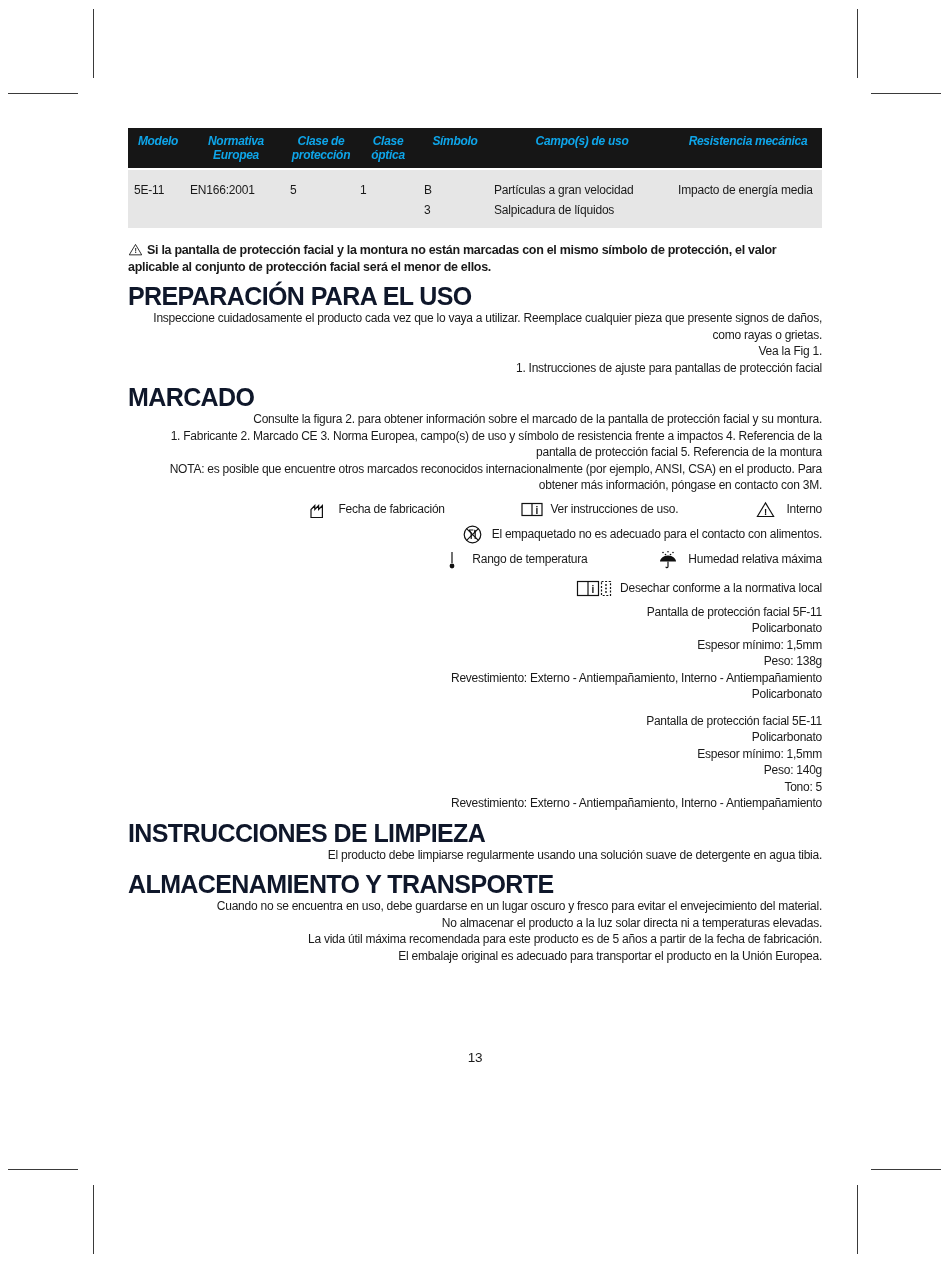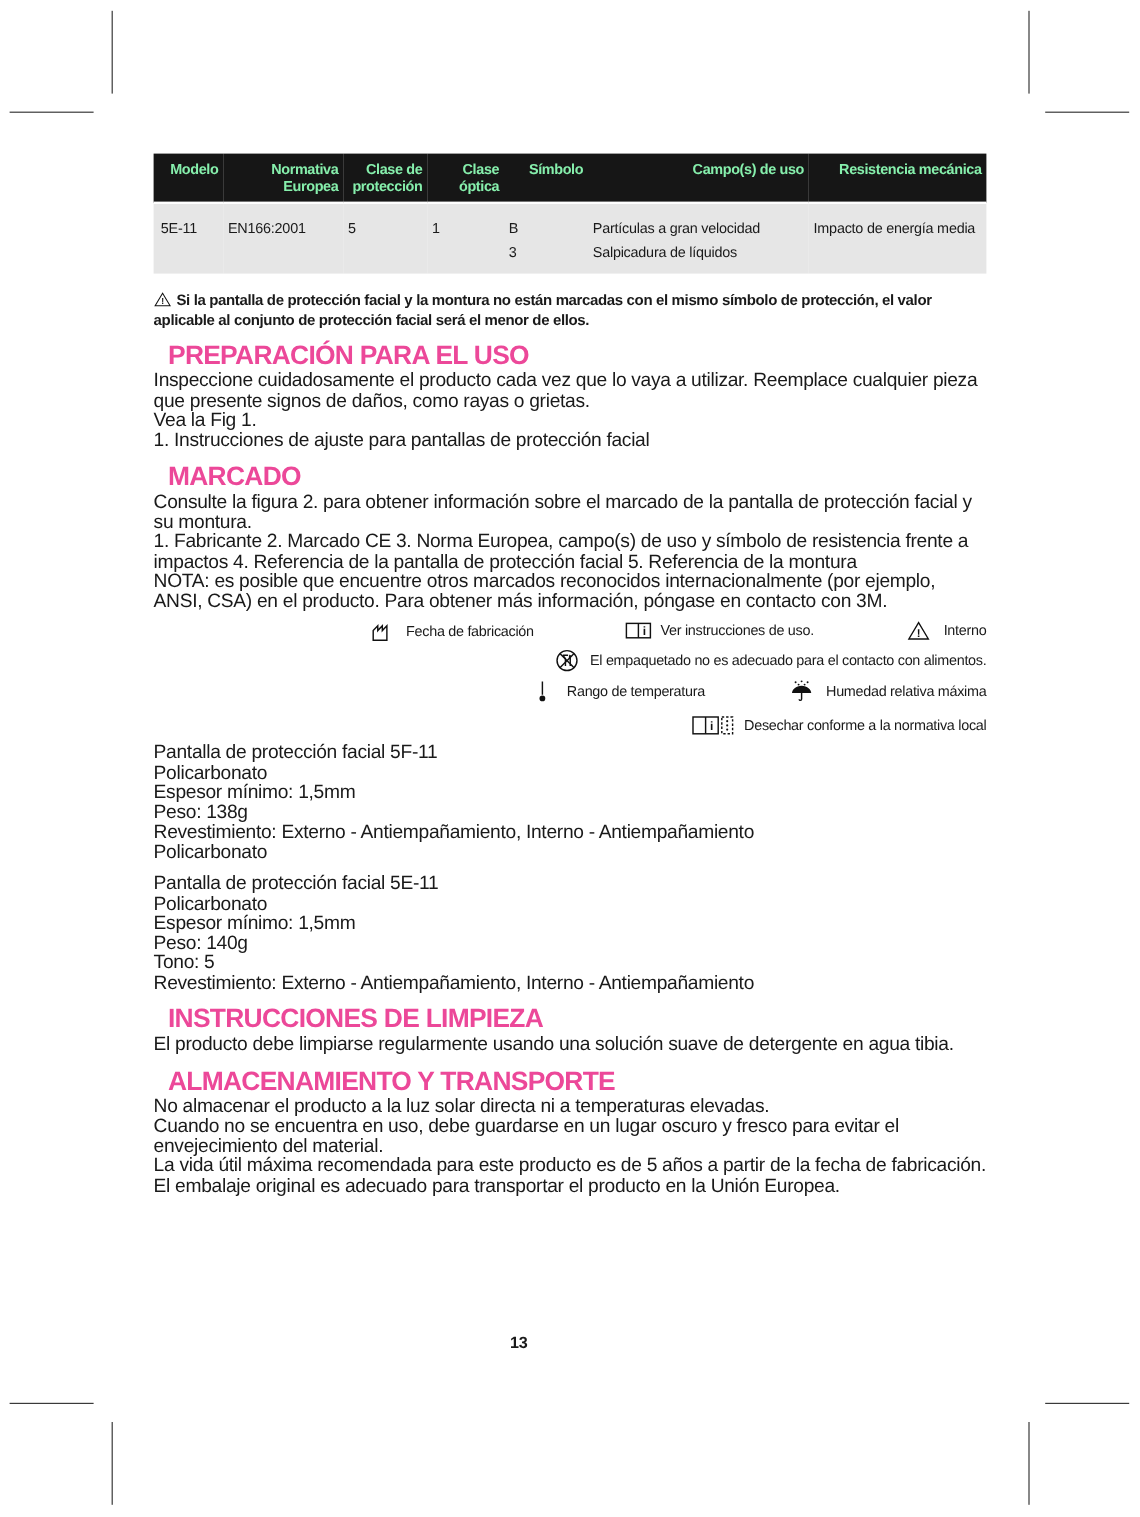--- a/index.html
+++ b/index.html
@@ -12,64 +12,64 @@
     overflow: hidden;
   }
   .crop { position: absolute; background: #3a3a3a; }
   .crop.v { width: 1px; height: 69px; }
   .crop.h { height: 1px; width: 70px; }
   .content { position: absolute; left: 128px; top: 128px; width: 694px; }
 
   
   table.spec { border-collapse: collapse; width: 694px; table-layout: fixed; }
   table.spec th {
-    background: #161616; color: #86efac; text-align: right; vertical-align: top;
+    background: #161616; color: #0ea5e9; text-align: center; vertical-align: top;
     font-size: 12px; font-weight: bold; letter-spacing: -0.3px;
-    padding: 7px 4px 6px 4px; line-height: 13.5px;
+    padding: 7px 4px 6px 4px; line-height: 13.5px; font-style: italic;
   }
   table.spec td {
     background: #e6e6e6; vertical-align: top;
     font-size: 12px; letter-spacing: -0.2px;
     padding: 10px 4px 8px 4px; line-height: 20px;
     border-top: 2px solid #ffffff;
     height: 58px;
     margin-top: 44px;
   }
   .c-modelo { width: 58px; } .c-norma { width: 100px; } .c-prot { width: 70px; }
   .c-opt { width: 64px; } .c-simb { width: 70px; } .c-campo { width: 184px; }
   .c-resis { width: 148px; }
   table.spec th:first-child, table.spec td:first-child { padding-left: 6px; }
 
   
   .warning { margin-top: 14px; font-weight: bold; font-size: 12.5px; line-height: 16.5px; letter-spacing: -0.3px; }
   .warning svg { vertical-align: -2px; margin-right: 4px; }
 
   h2 {
-    font-size: 22px; font-weight: bold; letter-spacing: -0.6px;
-    margin: 10px 0 3px 12px; line-height: 22px; color: #ec4899;
-  }
-  p.body { font-size: 16px; line-height: 16.5px; letter-spacing: -0.25px; }
+    font-size: 25px; font-weight: bold; letter-spacing: -0.6px;
+    margin: 10px 0 3px 0; line-height: 22px; color: #0f172a;
+  }
+  p.body { font-size: 12px; line-height: 16.5px; letter-spacing: -0.25px; text-align: right; }
   .blockgap { height: 10px; }
 
   
   .symbols { margin-top: 7px; margin-bottom: 4px; }
   .symrow { display: flex; align-items: flex-start; margin-bottom: 5px; justify-content: flex-end; }
   .symitem { display: flex; align-items: center; }
   .symitem .ic { width: 30px; display: flex; justify-content: flex-start; align-items: center; flex: none; }
   .symitem .lbl { font-size: 12px; letter-spacing: -0.25px; line-height: 15px; }
   .w1 { width: 212px; } .w2 { width: 236px; }
   .symrow.disposal { margin-top: 8px; margin-left: -6px; }
   .symrow.disposal .ic { width: 44px; }
 
   svg.icon { display: block; }
   svg .st { stroke: #111; fill: none; stroke-width: 1.2; }
   svg .fl { fill: #111; stroke: none; }
   svg text { font-family: "Liberation Sans", sans-serif; fill: #111; }
 
-  .page-number { position: absolute; top: 1111px; left: 425px; width: 100px; font-size: 13.5px; letter-spacing: -0.2px; font-weight: bold; }
+  .page-number { position: absolute; top: 1050px; left: 425px; width: 100px; text-align: center; font-size: 13.5px; letter-spacing: -0.2px; }
 </style>
 </head>
 <body>
 
 <div class="crop v" style="left:93px; top:9px;"></div>
 <div class="crop h" style="left:8px; top:93px;"></div>
 <div class="crop v" style="left:857px; top:9px;"></div>
 <div class="crop h" style="left:871px; top:93px;"></div>
 <div class="crop h" style="left:8px; top:1169px;"></div>
 <div class="crop v" style="left:93px; top:1185px;"></div>
@@ -236,20 +236,20 @@
   <p class="body">Policarbonato</p>
   <p class="body">Espesor mínimo: 1,5mm</p>
   <p class="body">Peso: 140g</p>
   <p class="body">Tono: 5</p>
   <p class="body">Revestimiento: Externo - Antiempañamiento, Interno - Antiempañamiento</p>
 
   <h2>INSTRUCCIONES DE LIMPIEZA</h2>
   <p class="body">El producto debe limpiarse regularmente usando una solución suave de detergente en agua tibia.</p>
 
   <h2>ALMACENAMIENTO Y TRANSPORTE</h2>
+  <p class="body">Cuando no se encuentra en uso, debe guardarse en un lugar oscuro y fresco para evitar el envejecimiento del material.</p>
   <p class="body">No almacenar el producto a la luz solar directa ni a temperaturas elevadas.</p>
-  <p class="body">Cuando no se encuentra en uso, debe guardarse en un lugar oscuro y fresco para evitar el envejecimiento del material.</p>
   <p class="body">La vida útil máxima recomendada para este producto es de 5 años a partir de la fecha de fabricación.</p>
   <p class="body">El embalaje original es adecuado para transportar el producto en la Unión Europea.</p>
 
 </div>
 
 <div class="page-number">13</div>
 
 </body></html>

